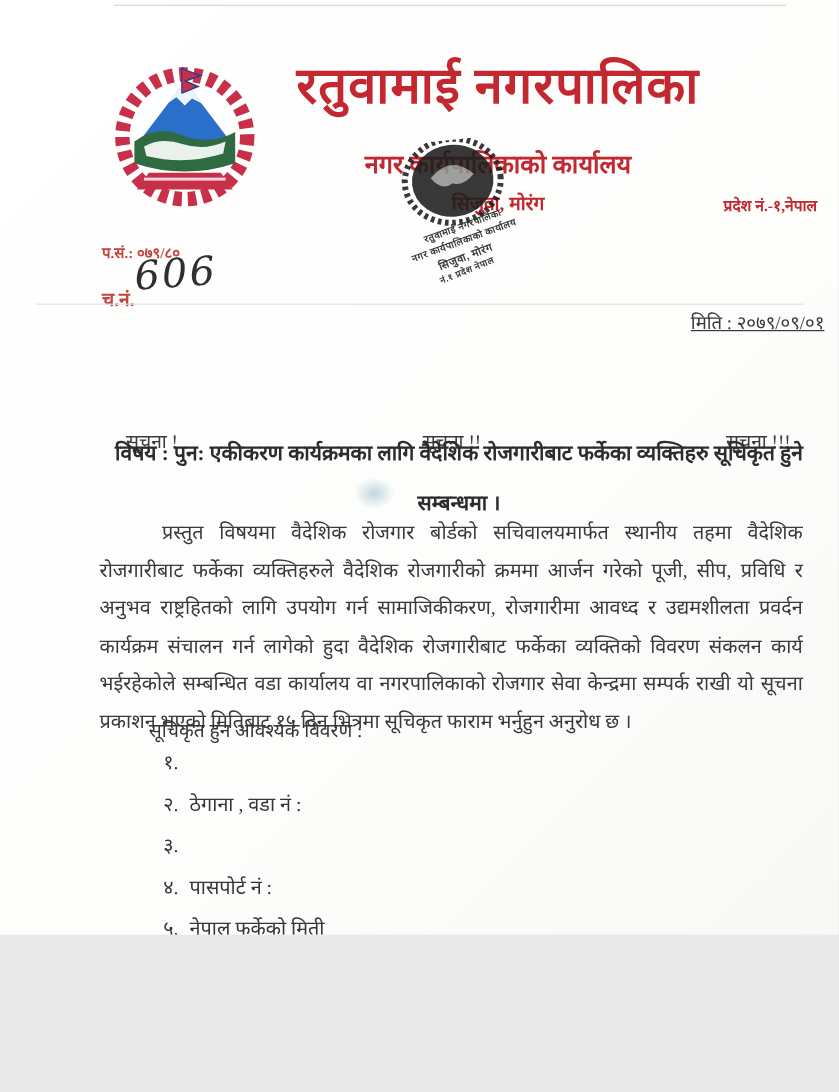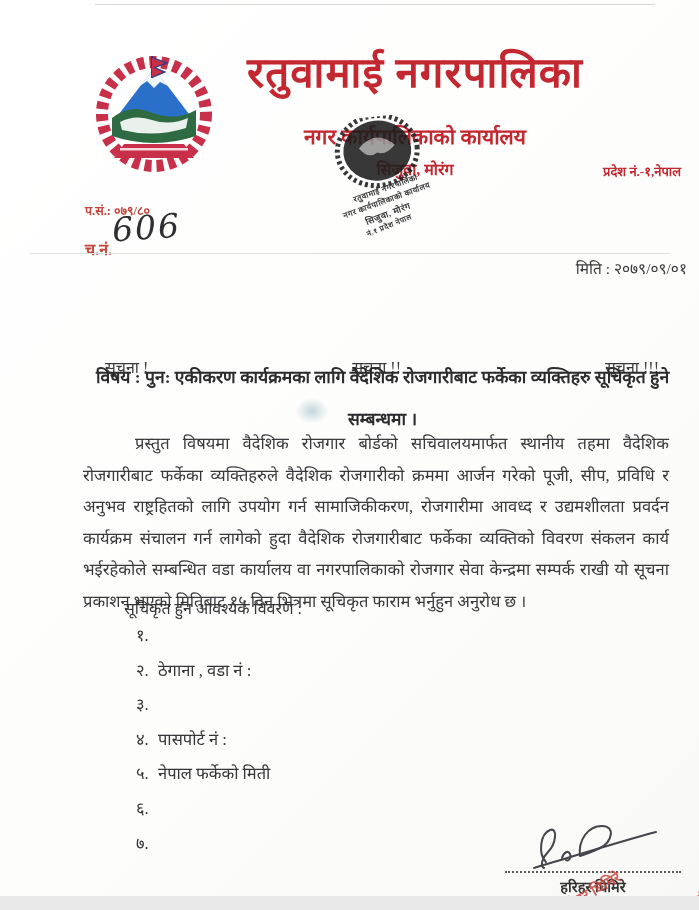--- a/index.html
+++ b/index.html
@@ -1,17 +1,17 @@
 <!DOCTYPE html>
 <html><head>
 <meta charset="utf-8">
 <style>
   html,body{margin:0;padding:0;background:#e9e9e9;}
   .paper{
-    position:relative;width:699px;height:896px;margin:0 auto;
+    position:relative;width:699px;height:779px;margin:0 auto;
     background:linear-gradient(135deg,#ffffff 0%,#fdfdfc 60%,#f8f8f6 100%);
     overflow:hidden;
     font-family:"Liberation Serif","DejaVu Serif",serif;
     color:#3a3a3c;
   }
   .scan-edge{position:absolute;top:4px;left:95px;width:560px;height:1px;background:#b9b9b9;opacity:.55;}
 
   
   .logo{position:absolute;left:90px;top:52px;width:128px;height:128px;}
   .muni-title{
@@ -42,21 +42,21 @@
 
   
   .ref-line{position:absolute;left:85px;top:202px;font-size:12.5px;color:#c3453d;font-weight:bold;}
   .disp-line{position:absolute;left:85px;top:238px;font-size:16px;color:#c3453d;font-weight:bold;}
   .disp-number{
     position:absolute;left:112px;top:208px;font-size:33px;color:#2f2f33;
     font-style:italic;transform:rotate(-4deg);letter-spacing:2px;
     font-family:"DejaVu Serif",serif;
   }
   .faint-rule{position:absolute;left:30px;top:253px;width:640px;height:1px;background:#e0e0de;}
-  .date-line{position:absolute;right:12px;top:257px;font-size:15.5px;color:#3a3a3c;}
+  .date-line{position:absolute;right:12px;top:257px;font-size:15.5px;color:#3a3a3c;text-decoration:underline;}
 
   
   .notices{position:absolute;left:105px;top:308px;right:40px;display:flex;justify-content:space-between;
     font-size:16px;color:#3a3a3c;margin-top:48px;}
 
   
   .subject{
     position:absolute;left:95px;top:356px;width:575px;text-align:center;
     font-size:17.5px;font-weight:bold;color:#2c2c2e;line-height:42px;
   }

